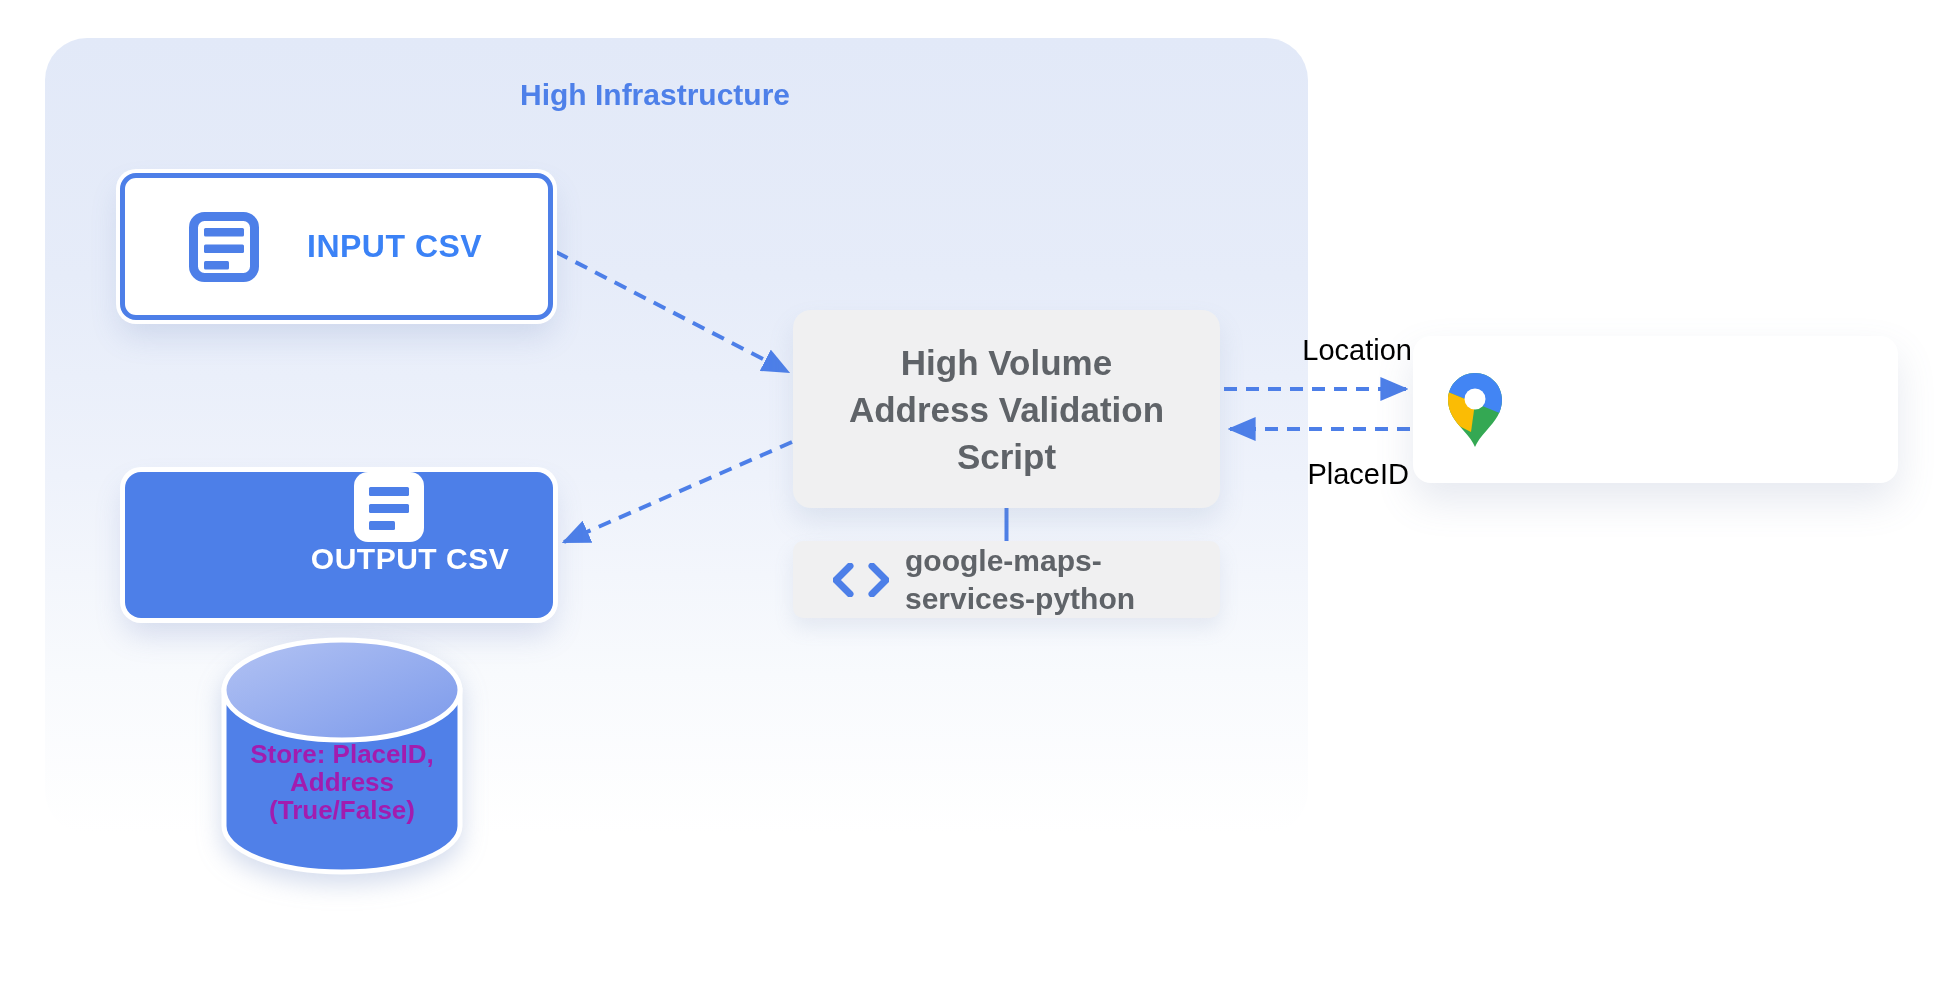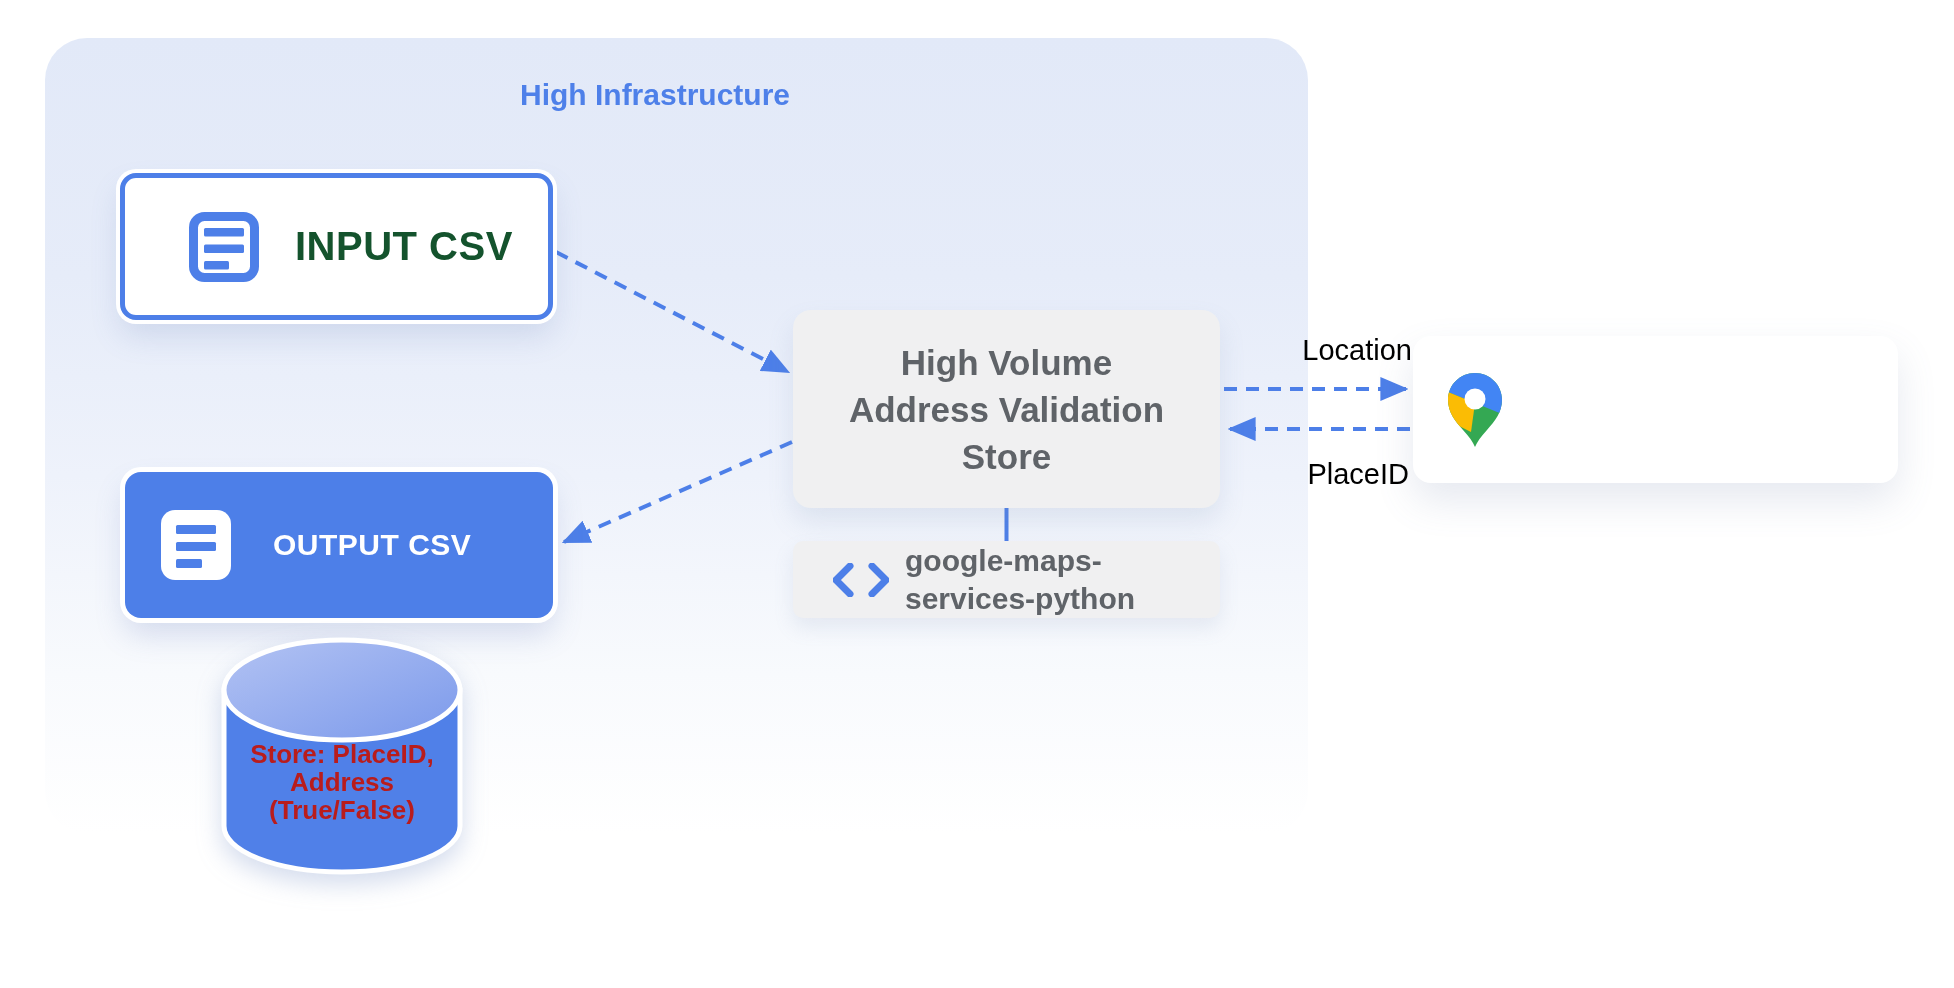--- a/index.html
+++ b/index.html
@@ -20,35 +20,35 @@
   }
   
   .preline{white-space:pre-line;}
   
   .input-box{
     position:absolute;left:120px;top:173px;width:433px;height:147px;
     background:#ffffff;border:5px solid #4d7fe8;border-radius:16px;
     box-shadow:0 0 0 4px #ffffff,0 16px 30px rgba(90,115,180,.18);
     display:flex;align-items:center;padding-left:64px;
   }
-  .input-box .lbl{margin-left:36px;font-size:40px;font-weight:700;letter-spacing:.5px;color:#14532d;}
+  .input-box .lbl{margin-left:48px;font-size:32px;font-weight:700;letter-spacing:.5px;color:#3b82f6;}
   
   .output-box{
     position:absolute;left:125px;top:472px;width:428px;height:146px;
     background:#4d7fe8;border-radius:16px;
     box-shadow:0 0 0 5px #ffffff,0 16px 30px rgba(90,115,180,.22);
-    display:flex;align-items:center;padding-left:36px;
+    display:flex;align-items:center;padding-left:100px;flex-direction:column;
   }
   .output-box .lbl{margin-left:42px;font-size:30px;font-weight:700;letter-spacing:.5px;color:#ffffff;}
   
   .cyl-wrap{position:absolute;left:212px;top:628px;width:260px;height:260px;}
   .cyl-wrap svg{filter:drop-shadow(0 10px 12px rgba(100,130,190,.28));}
   .cyl-label{
     position:absolute;left:212px;top:740px;width:260px;text-align:center;
-    font-size:26px;font-weight:700;color:#b91c1c;line-height:28px;
+    font-size:26px;font-weight:700;color:#a21caf;line-height:28px;
   }
   
   .script-box{
     position:absolute;left:793px;top:310px;width:427px;height:198px;
     background:#f0f0f1;border-radius:18px;
     box-shadow:0 14px 26px rgba(120,140,180,.16);
     display:flex;align-items:center;justify-content:center;text-align:center;
   }
   .script-box .lbl{font-size:35px;font-weight:700;color:#5f6368;line-height:47px;}
   
@@ -129,21 +129,21 @@
       <ellipse cx="130" cy="62" rx="118" ry="50" fill="url(#cylTop)" stroke="#ffffff" stroke-width="5"></ellipse>
     </svg>
   </div>
   <div class="cyl-label preline">Store: PlaceID,
 Address
 (True/False)</div>
 
   <div class="script-box">
     <span class="lbl preline">High Volume
 Address Validation
-Store</span>
+Script</span>
   </div>
 
   <div class="lib-box">
     <svg width="56" height="34" viewBox="0 0 56 34">
       <polyline points="17,3 3,17 17,31" fill="none" stroke="#4d7fe8" stroke-width="7" stroke-linecap="round" stroke-linejoin="round"></polyline>
       <polyline points="39,3 53,17 39,31" fill="none" stroke="#4d7fe8" stroke-width="7" stroke-linecap="round" stroke-linejoin="round"></polyline>
     </svg>
     <span class="lbl preline">google-maps-
 services-python</span>
   </div>

